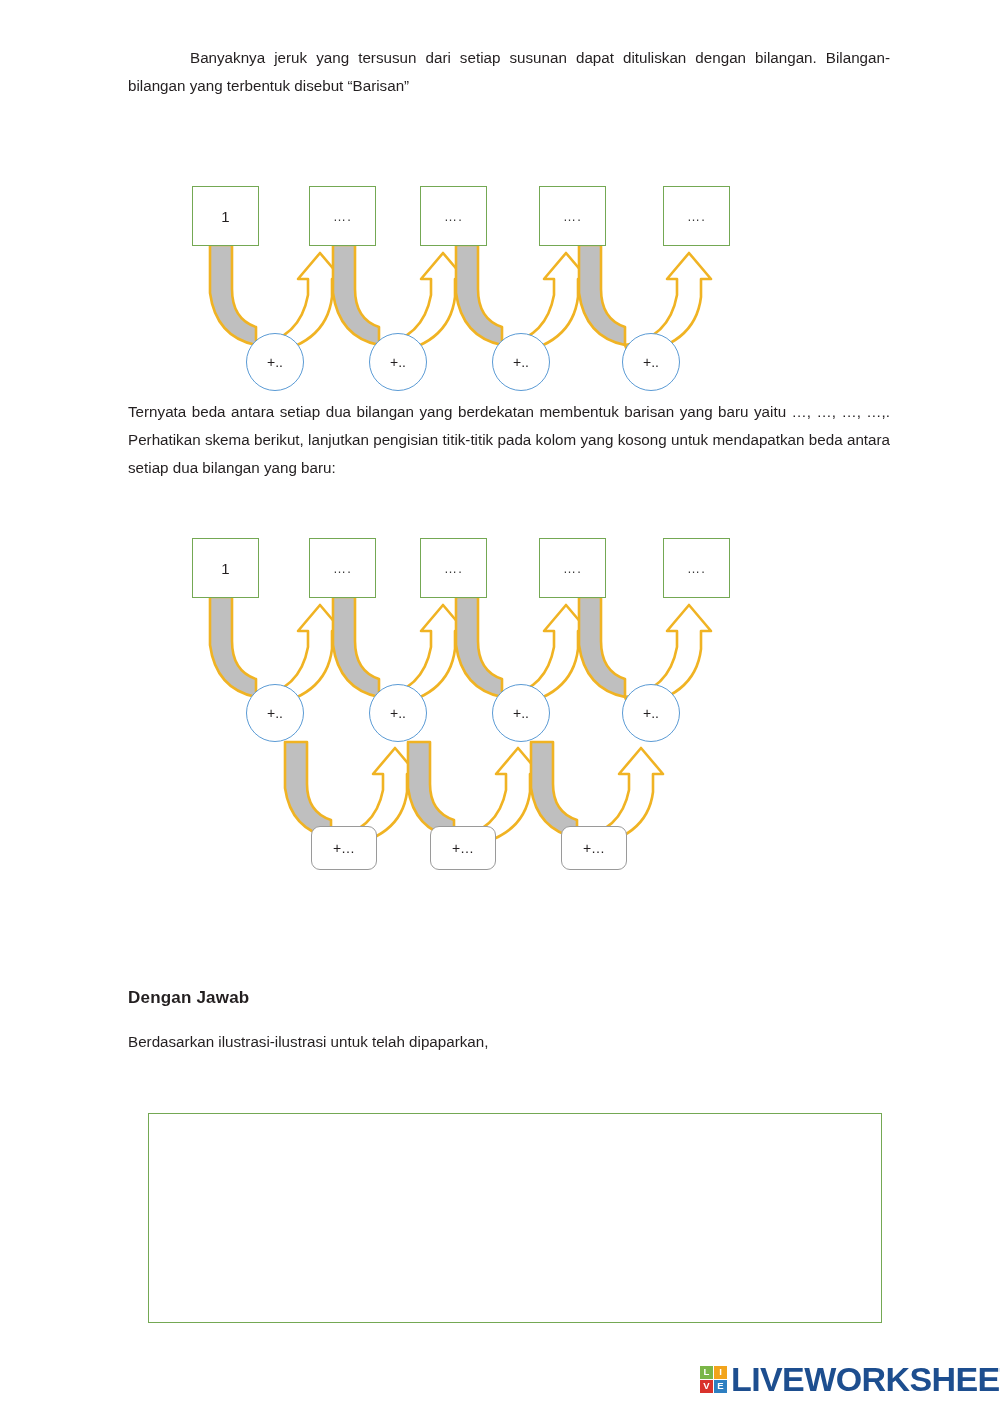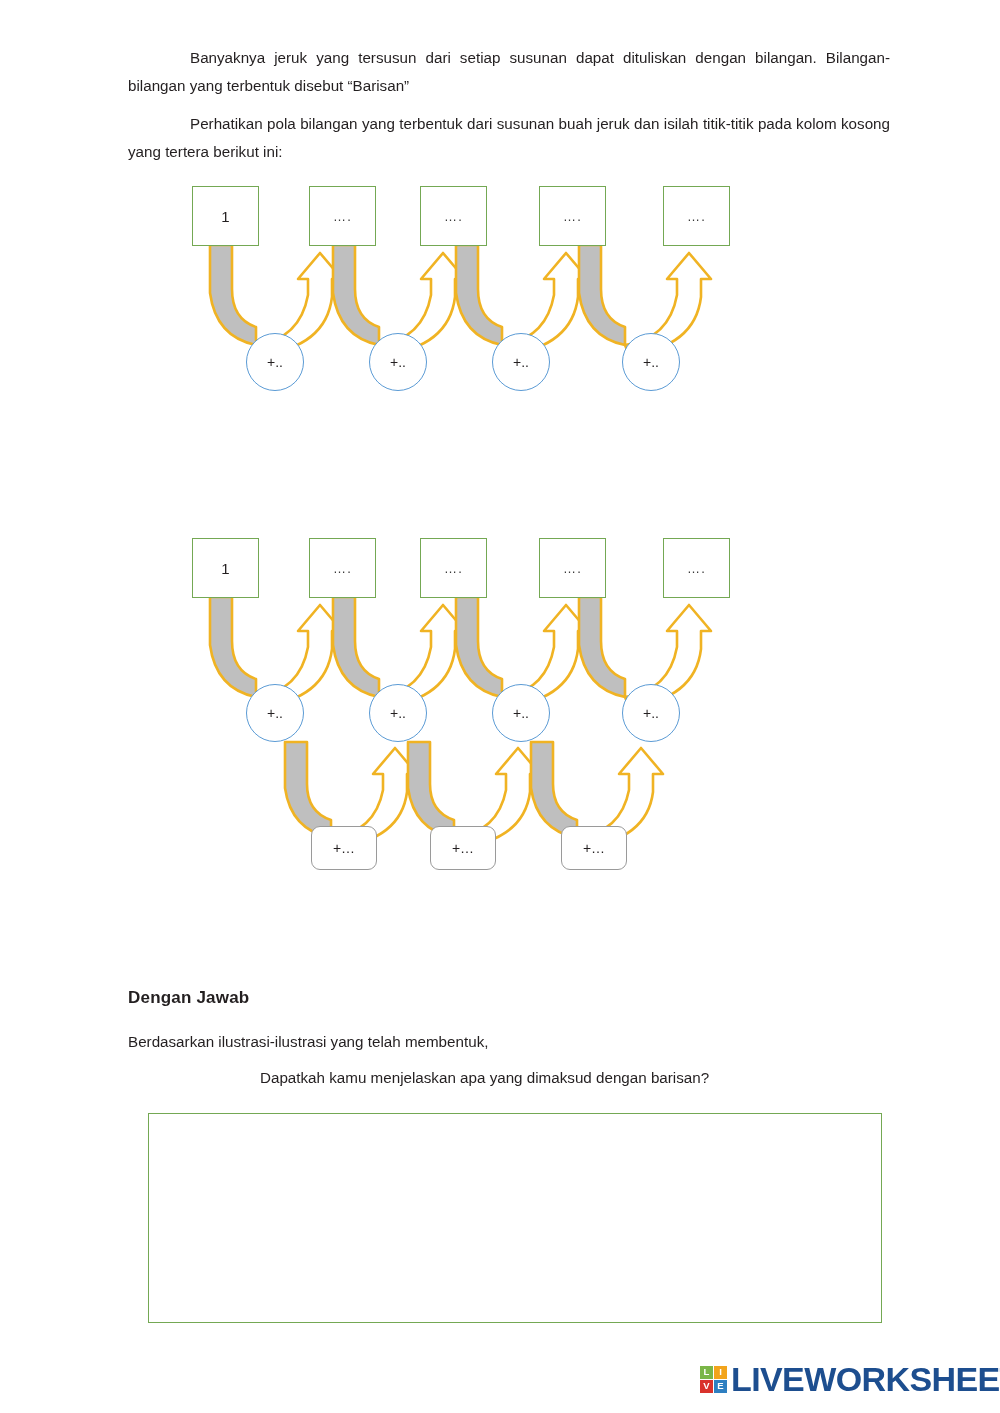--- a/index.html
+++ b/index.html
@@ -146,21 +146,20 @@
     line-height: 1;
   }
 </style>
 </head>
 <body>
 
 <div class="page">
 
   <div class="para indent" style="left:128px; top:44px; width:762px;">Banyaknya jeruk yang tersusun dari setiap susunan dapat dituliskan dengan bilangan. Bilangan-bilangan yang terbentuk disebut “Barisan”</div>
 
-  <div class="para indent" style="left:128px; top:110px; width:762px;">Perhatikan pola bilangan yang terbentuk dari susunan buah jeruk dan isilah titik-titik pada kolom kosong yang tertera berikut ini:</div>
 
   <div class="diagram" style="top:0;">
 
     <svg class="arrowsvg" width="580" height="140" viewBox="0 0 580 140" style="left:180px; top:243px;">
       <defs>
         <g id="uArrowA">
 
           <path d="M30,2 L52,2 L52,46 Q52,76 76,84 L76,102 Q36,94 30,50 Z" fill="#bfbfbf" stroke="#f0b323" stroke-width="2.6" stroke-linejoin="round"></path>
 
           <path d="M76,102 Q120,96 128,52 L128,36 L118,36 L140,10 L162,36 L152,36 L152,54
@@ -196,20 +195,21 @@
       <span>+..</span>
     </div>
     <div class="circ" style="left:492px; top:333px;">
       <span>+..</span>
     </div>
     <div class="circ" style="left:622px; top:333px;">
       <span>+..</span>
     </div>
   </div>
 
+  <div class="para" style="left:128px; top:398px; width:762px;">Ternyata beda antara setiap dua bilangan yang berdekatan membentuk barisan yang baru yaitu …, …, …, …,. Perhatikan skema berikut, lanjutkan pengisian titik-titik pada kolom yang kosong untuk mendapatkan beda antara setiap dua bilangan yang baru:</div>
 
   <div class="diagram" style="top:0;">
 
     <svg class="arrowsvg" width="580" height="140" viewBox="0 0 580 140" style="left:180px; top:595px;">
       <defs>
         <g id="uArrowB">
           <path d="M30,2 L52,2 L52,46 Q52,76 76,84 L76,102 Q36,94 30,50 Z" fill="#bfbfbf" stroke="#f0b323" stroke-width="2.6" stroke-linejoin="round"></path>
           <path d="M76,102 Q120,96 128,52 L128,36 L118,36 L140,10 L162,36 L152,36 L152,54
                    Q146,104 80,112 Z" fill="#ffffff" stroke="#f0b323" stroke-width="2.6" stroke-linejoin="round"></path>
         </g>
@@ -269,23 +269,22 @@
       <span>+…</span>
     </div>
     <div class="rrect" style="left:561px; top:826px;">
       <span>+…</span>
     </div>
   </div>
 
 
   <div class="heading" style="left:128px; top:988px;">Dengan Jawab</div>
 
-  <div class="para" style="left:128px; top:1028px; width:762px;">Berdasarkan ilustrasi-ilustrasi yang telah membentuk,</div>
-
-  <div class="qline" style="left:260px; top:1064px; width:640px;">Dapatkah kamu menjelaskan apa yang dimaksud dengan barisan?</div>
+  <div class="para" style="left:128px; top:1028px; width:762px;">Berdasarkan ilustrasi-ilustrasi untuk telah dipaparkan,</div>
+
 
   <div class="answerbox" style="left:148px; top:1113px; width:734px; height:210px;">
     <span></span>
   </div>
 
   <div class="logo" style="left:700px; top:1362px;">
     <div class="logo-tiles">
       <span class="t-l">L</span>
       <span class="t-i">I</span>
       <span class="t-v">V</span>

